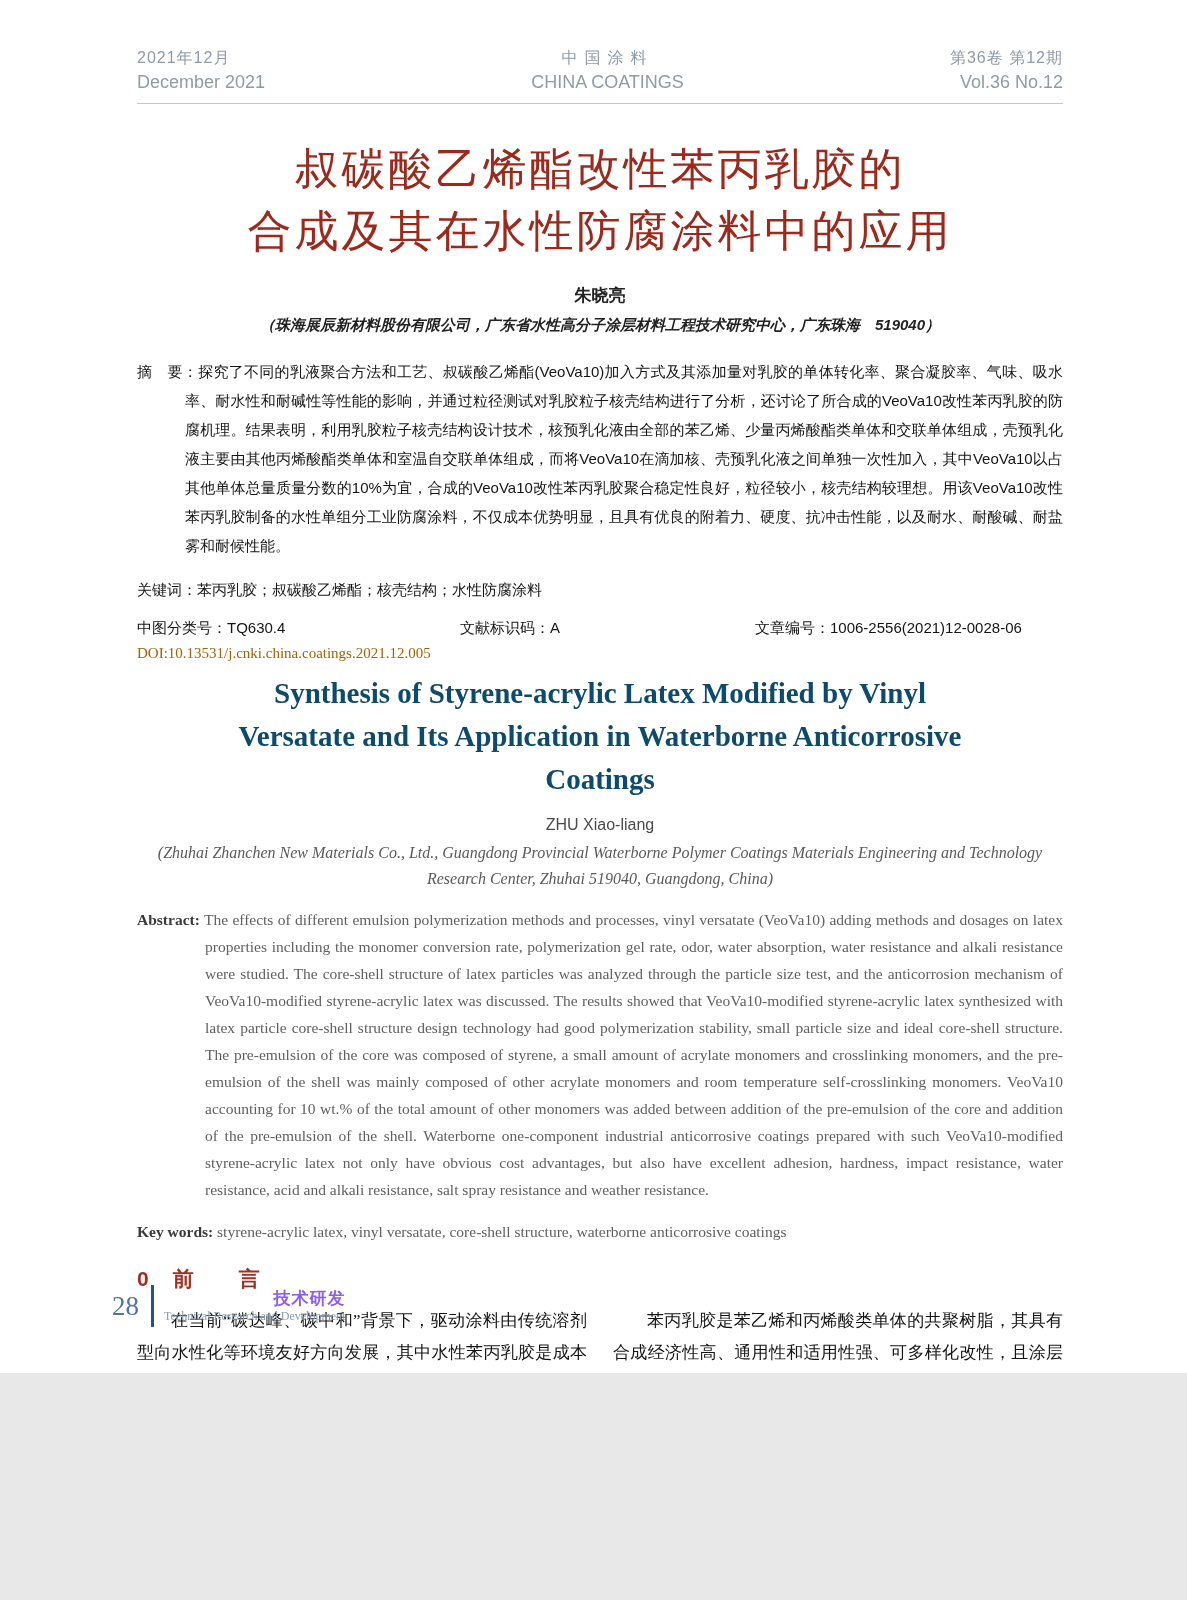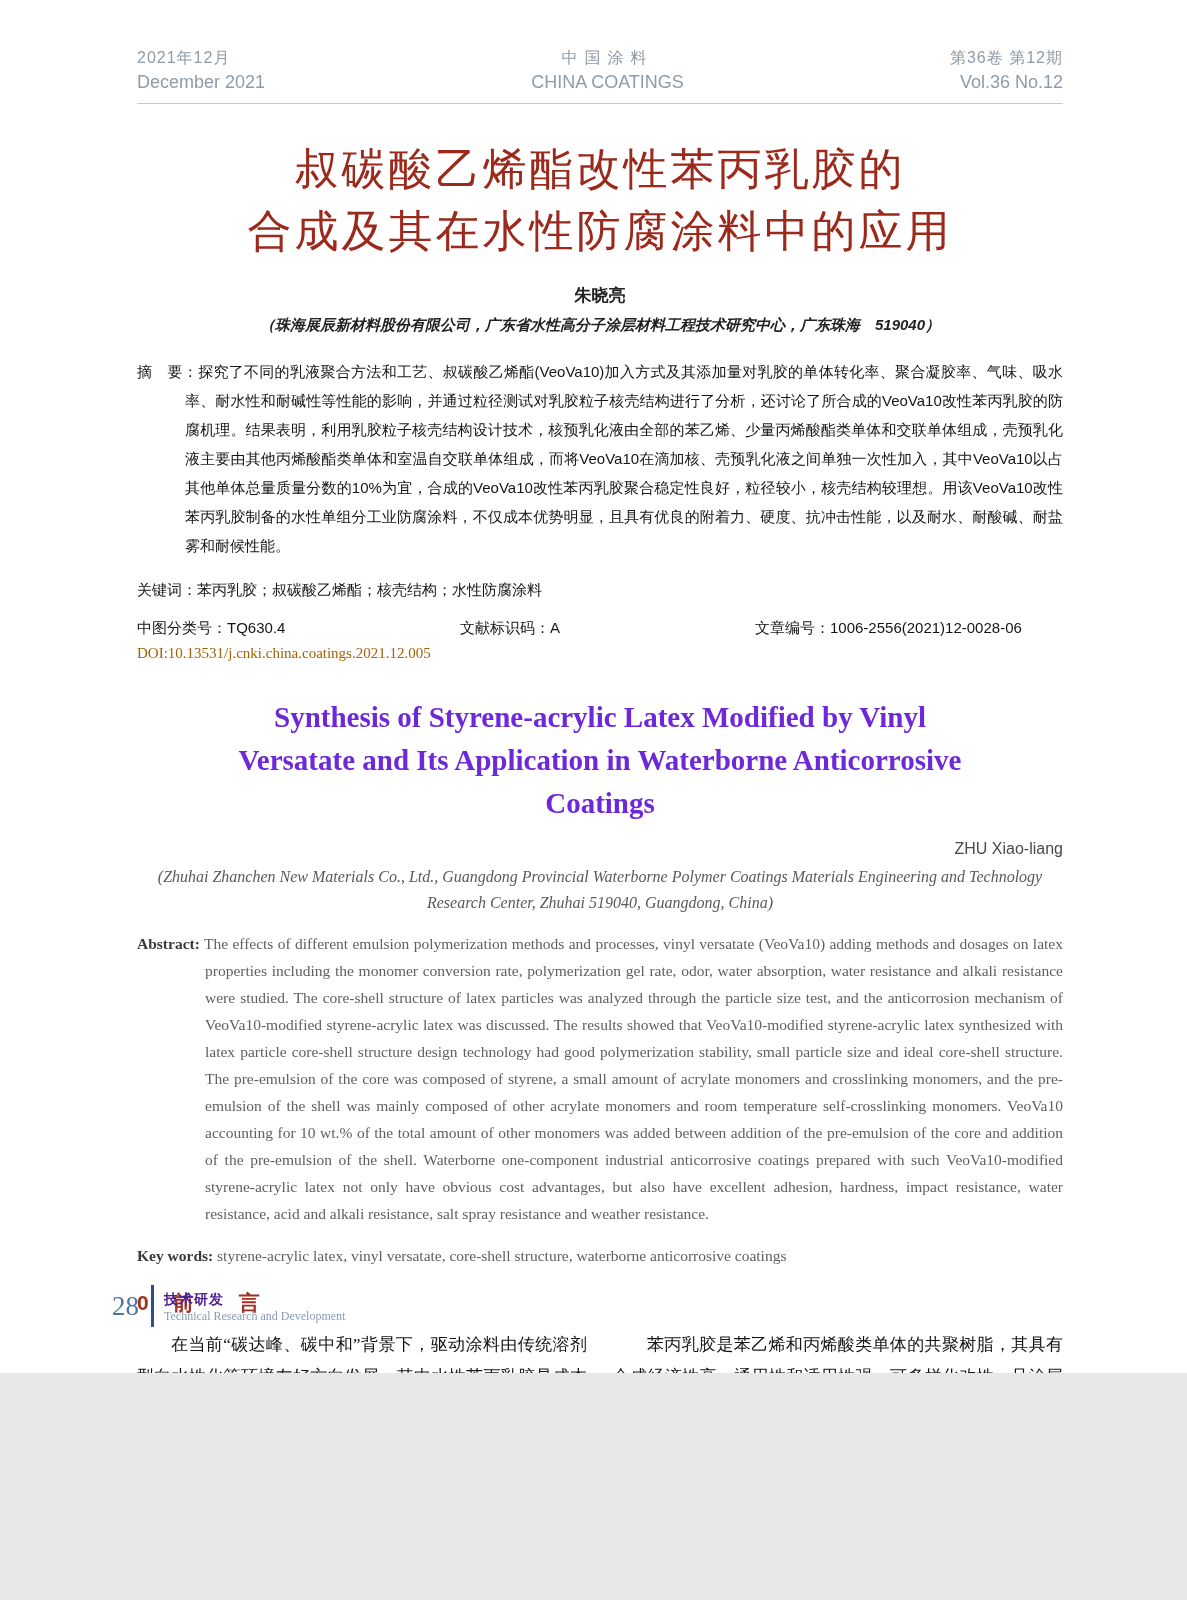--- a/index.html
+++ b/index.html
@@ -49,26 +49,26 @@
   .keywords-cn{margin-top:4px;font-size:15px;line-height:29px;color:#151515;}
   .class-row{
     margin-top:9px;
     display:grid;grid-template-columns:323px 295px 1fr;
     font-size:15px;color:#151515;
   }
   .doi-line{margin-top:7px;font-family:"Liberation Serif",serif;font-size:15px;color:#a16207;}
 
   
   .title-en{
-    margin:34px 0 0;text-align:center;
-    color:#6d28d9;
+    margin:10px 0 0;text-align:center;
+    color:#0c4a6e;
     font-family:"Liberation Serif",serif;
     font-size:29px;font-weight:700;line-height:43px;
   }
-  .author-en{margin-top:15px;text-align:right;font-size:16px;color:#4a4a4a;}
+  .author-en{margin-top:15px;text-align:center;font-size:16px;color:#4a4a4a;}
   .affil-en{
     margin-top:6px;text-align:center;
     font-family:Liberation Serif, serif;font-style:italic;
     font-size:16px;color:#5a5a5a;line-height:26px;
   }
 
   
   .abstract-en{
     margin-top:14px;
     font-family:"Liberation Serif",serif;
@@ -106,21 +106,21 @@
   }
   .footnotes p{margin:0;}
 
   
   .page-footer{
     position:absolute;left:112px;bottom:46px;
     display:flex;align-items:center;
   }
   .pf-num{font-family:"Liberation Serif",serif;font-size:27px;color:#4d74a1;}
   .pf-bar{width:3px;height:42px;background:#2c4f86;margin:0 10px 0 12px;}
-  .pf-cn{font-size:14px;font-weight:700;color:#4c1d95;letter-spacing:1px;line-height:20px;}
+  .pf-cn{font-size:17px;font-weight:700;color:#8b5cf6;letter-spacing:1px;line-height:20px;text-align:right;}
   .pf-en{font-family:"Liberation Serif",serif;font-size:12px;color:#8a9cb4;margin-top:1px;line-height:13px;}
 </style>
 </head>
 <body>
 
 <div class="sheet">
   <div class="content">
 
     <header class="journal-header">
       <div class="jh-cell jh-left">

